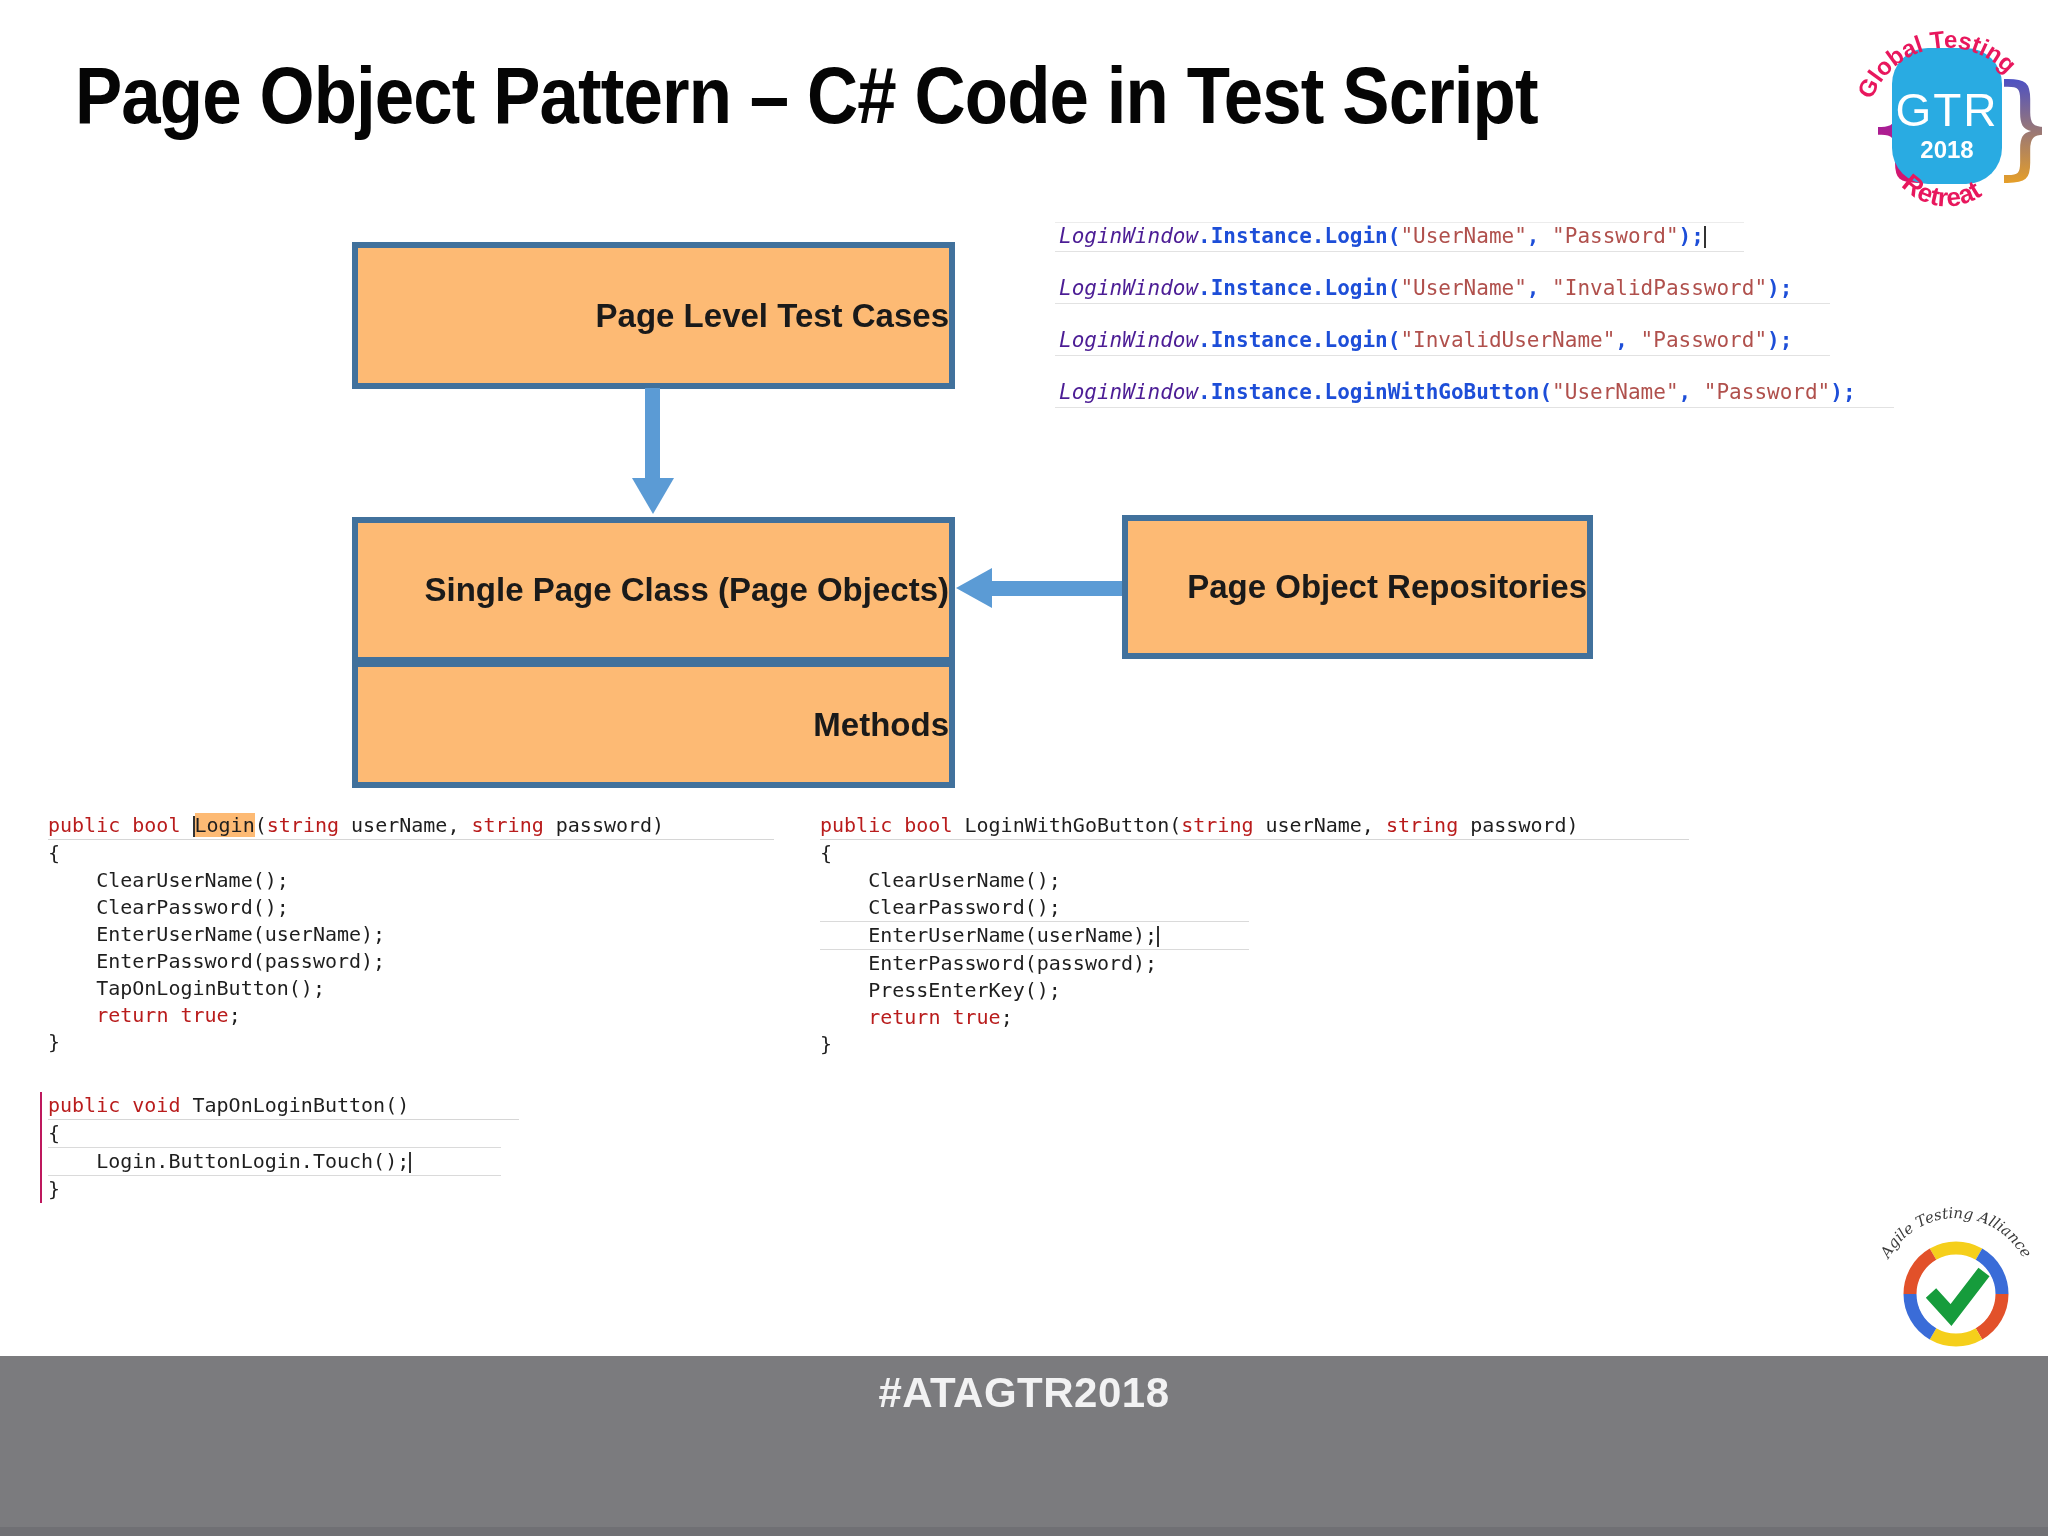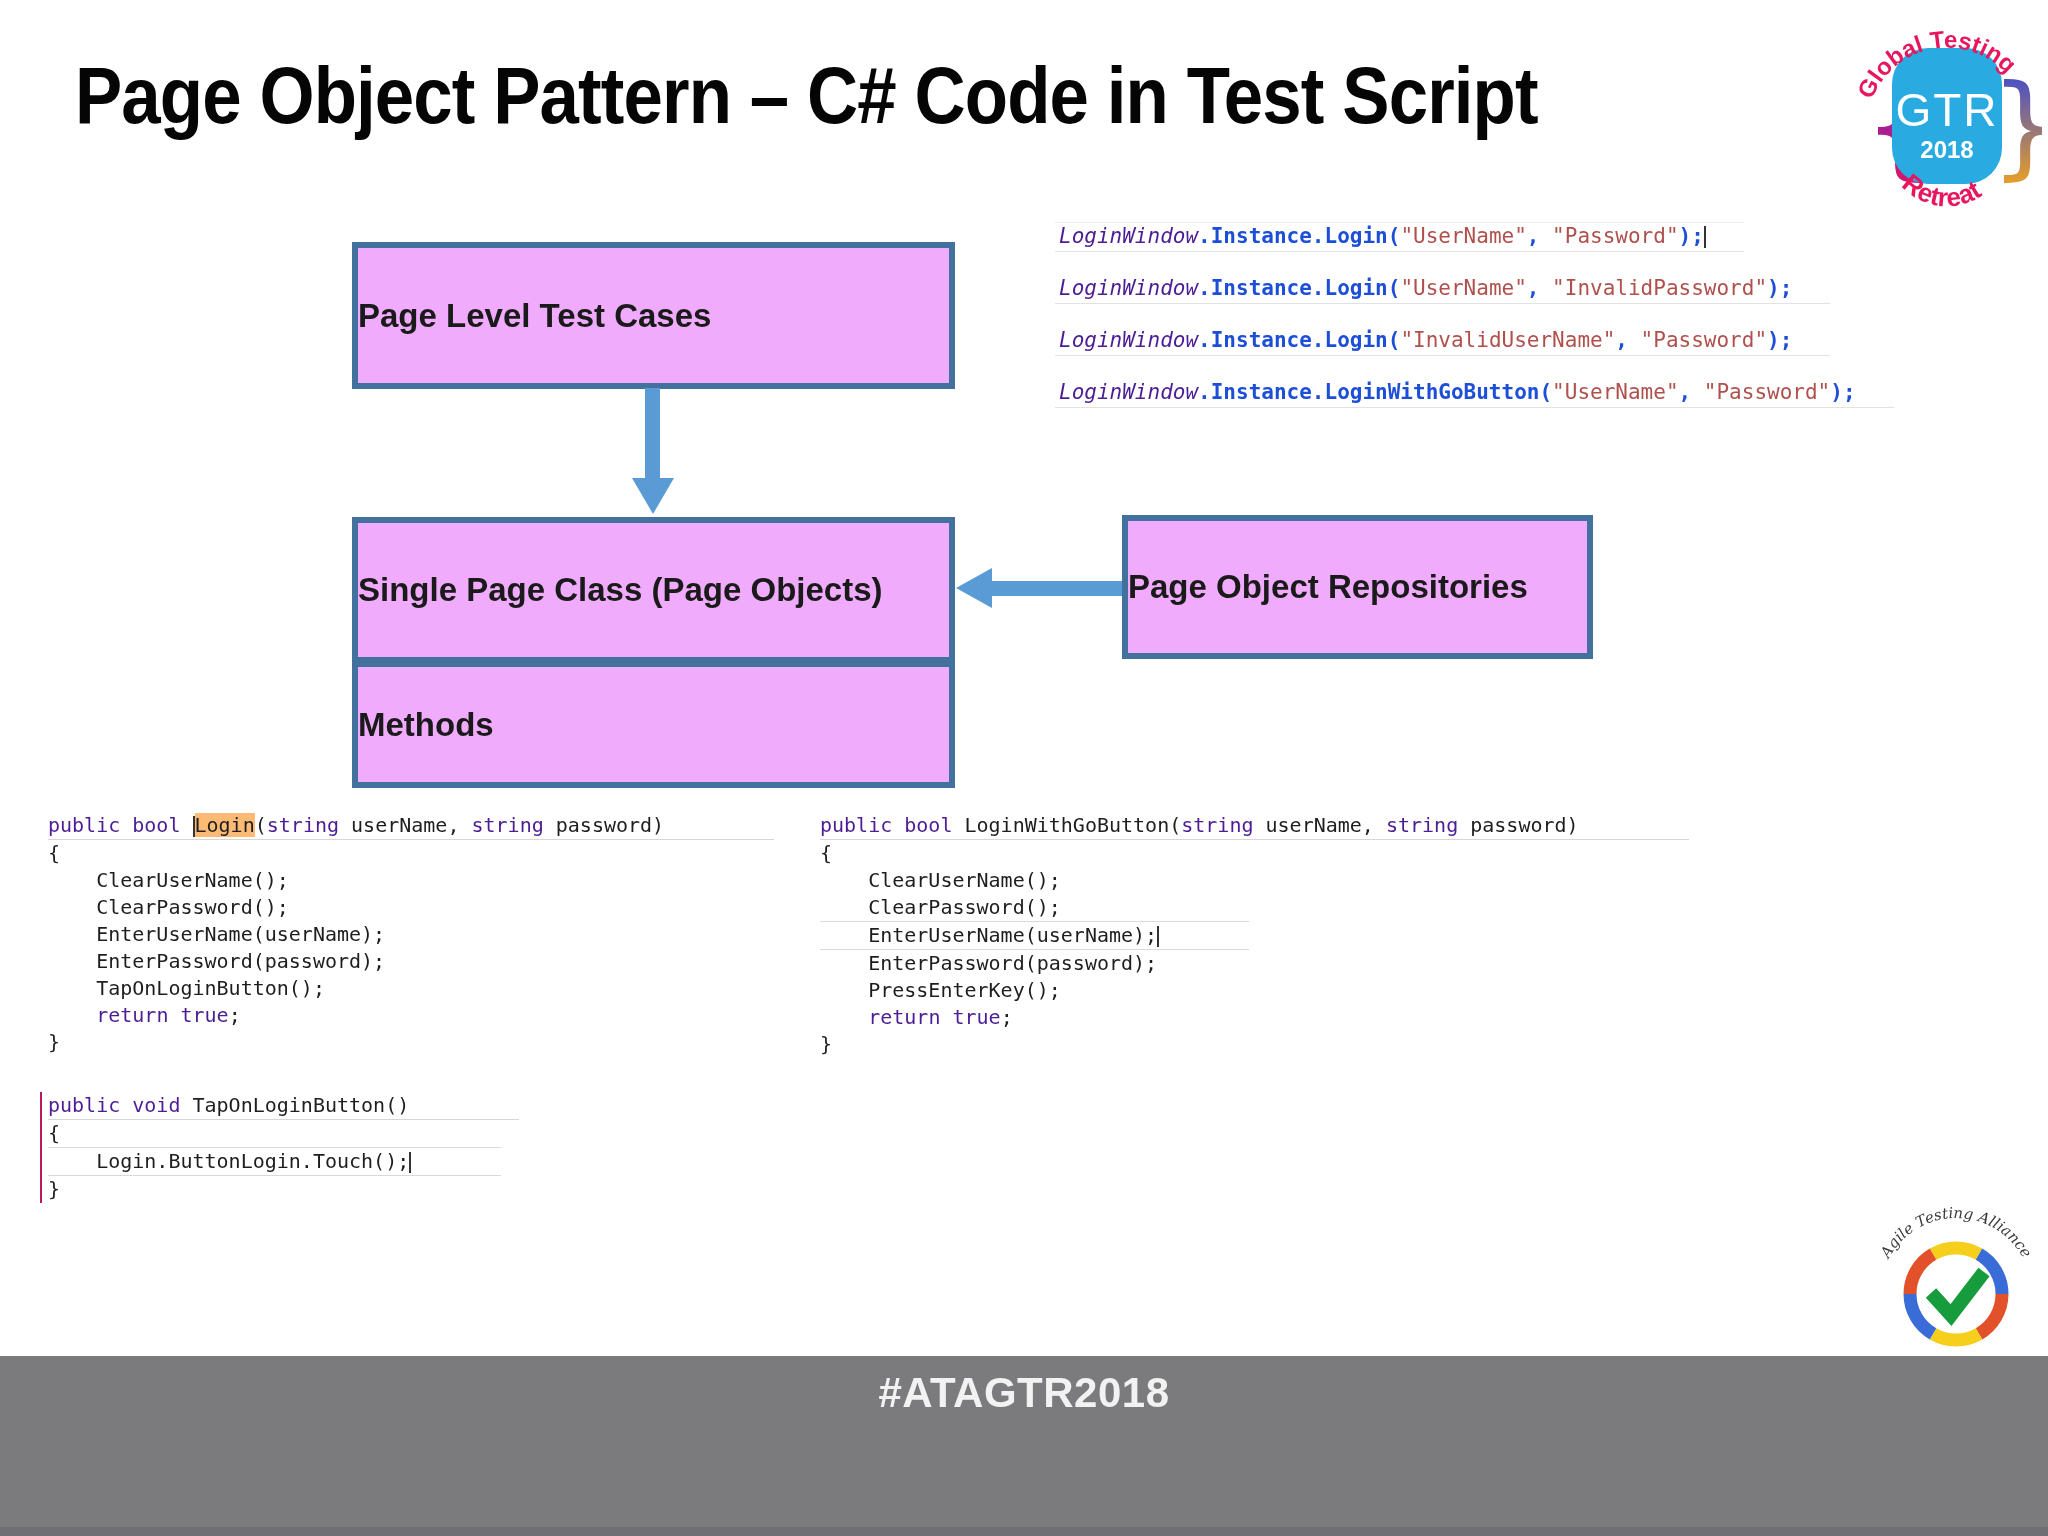--- a/index.html
+++ b/index.html
@@ -6,22 +6,22 @@
   #stage{position:relative;width:2048px;height:1536px;background:#ffffff;overflow:hidden;
          font-family:"Liberation Sans",sans-serif;}
   *{box-sizing:border-box;}
 
   
   .title{position:absolute;left:75px;top:50px;font-size:80px;font-weight:bold;
          letter-spacing:-1px;color:#050505;white-space:nowrap;
          transform:scaleX(0.885);transform-origin:0 0;}
 
   
-  .dbox{position:absolute;border:6px solid #41719c;background:#f0abfc;
-        display:flex;align-items:center;justify-content:flex-start;
+  .dbox{position:absolute;border:6px solid #41719c;background:#fdba74;
+        display:flex;align-items:center;justify-content:flex-end;
         font-size:33px;font-weight:600;color:#1a1a1a;text-align:center;}
   .box-testcases{left:352px;top:242px;width:603px;height:147px;}
   .box-pageclass{left:352px;top:517px;width:603px;height:146px;}
   .box-methods{left:352px;top:661px;width:603px;height:127px;}
   .box-repos{left:1122px;top:515px;width:471px;height:144px;}
 
   
   .arrow-part{position:absolute;}
   .av-shaft{left:645px;top:388px;width:15px;height:92px;background:#5b9bd5;}
   .av-head{left:632px;top:478px;width:0;height:0;
@@ -39,21 +39,21 @@
                  padding:1px 38px 2px 4px;border-bottom:1px solid #e2e2e2;}
   .ts .code-line:first-child{border-top:1px solid #ececec;}
   .blk{font-size:20px;line-height:27px;}
   .blk .code-line{min-height:27px;}
   .code-login{left:48px;top:812px;}
   .code-tap{left:40px;top:1092px;border-left:2px solid #be185d;padding-left:6px;}
   .code-go{left:820px;top:812px;}
   .code-line.u1{border-bottom:1px solid #d6d6d6;width:max-content;padding-right:110px;}
   .code-line.cur{border-top:1px solid #dadada;border-bottom:1px solid #dadada;
                  width:max-content;padding-right:90px;}
-  .tok-kw{color:#4c1d95;}
+  .tok-kw{color:#b91c1c;}
   .tok-type{color:#4c1d95;font-style:italic;}
   .tok-str{color:#b0504c;}
   .tok-plainb{font-weight:700;color:#1d4ed8;}
   .tok-plain{color:#1e1e1e;}
   .tok-sel{background:#fdba74;}
   .tok-cursor{display:inline-block;width:0;height:1.05em;border-left:2px solid #333;
               vertical-align:text-bottom;}
 
   
   .gtr-logo{position:absolute;left:1852px;top:6px;width:190px;height:228px;}

